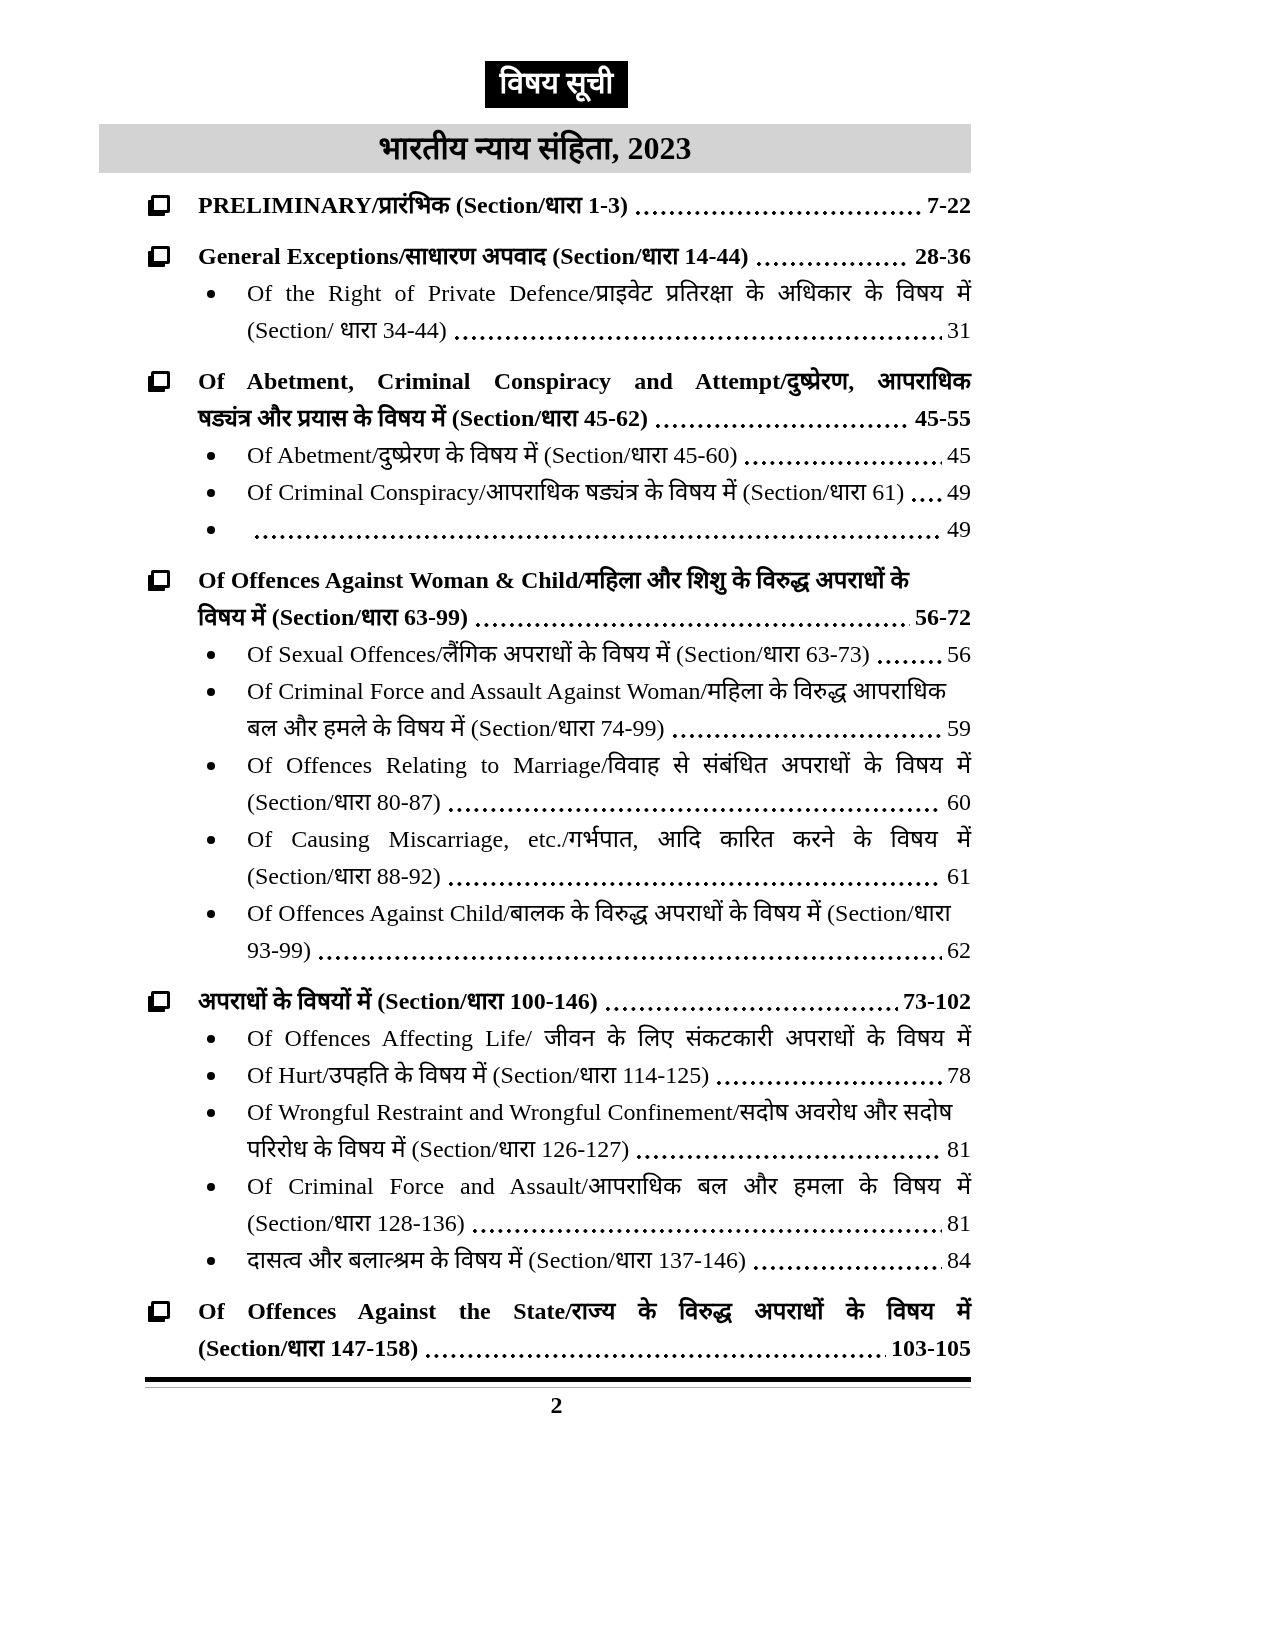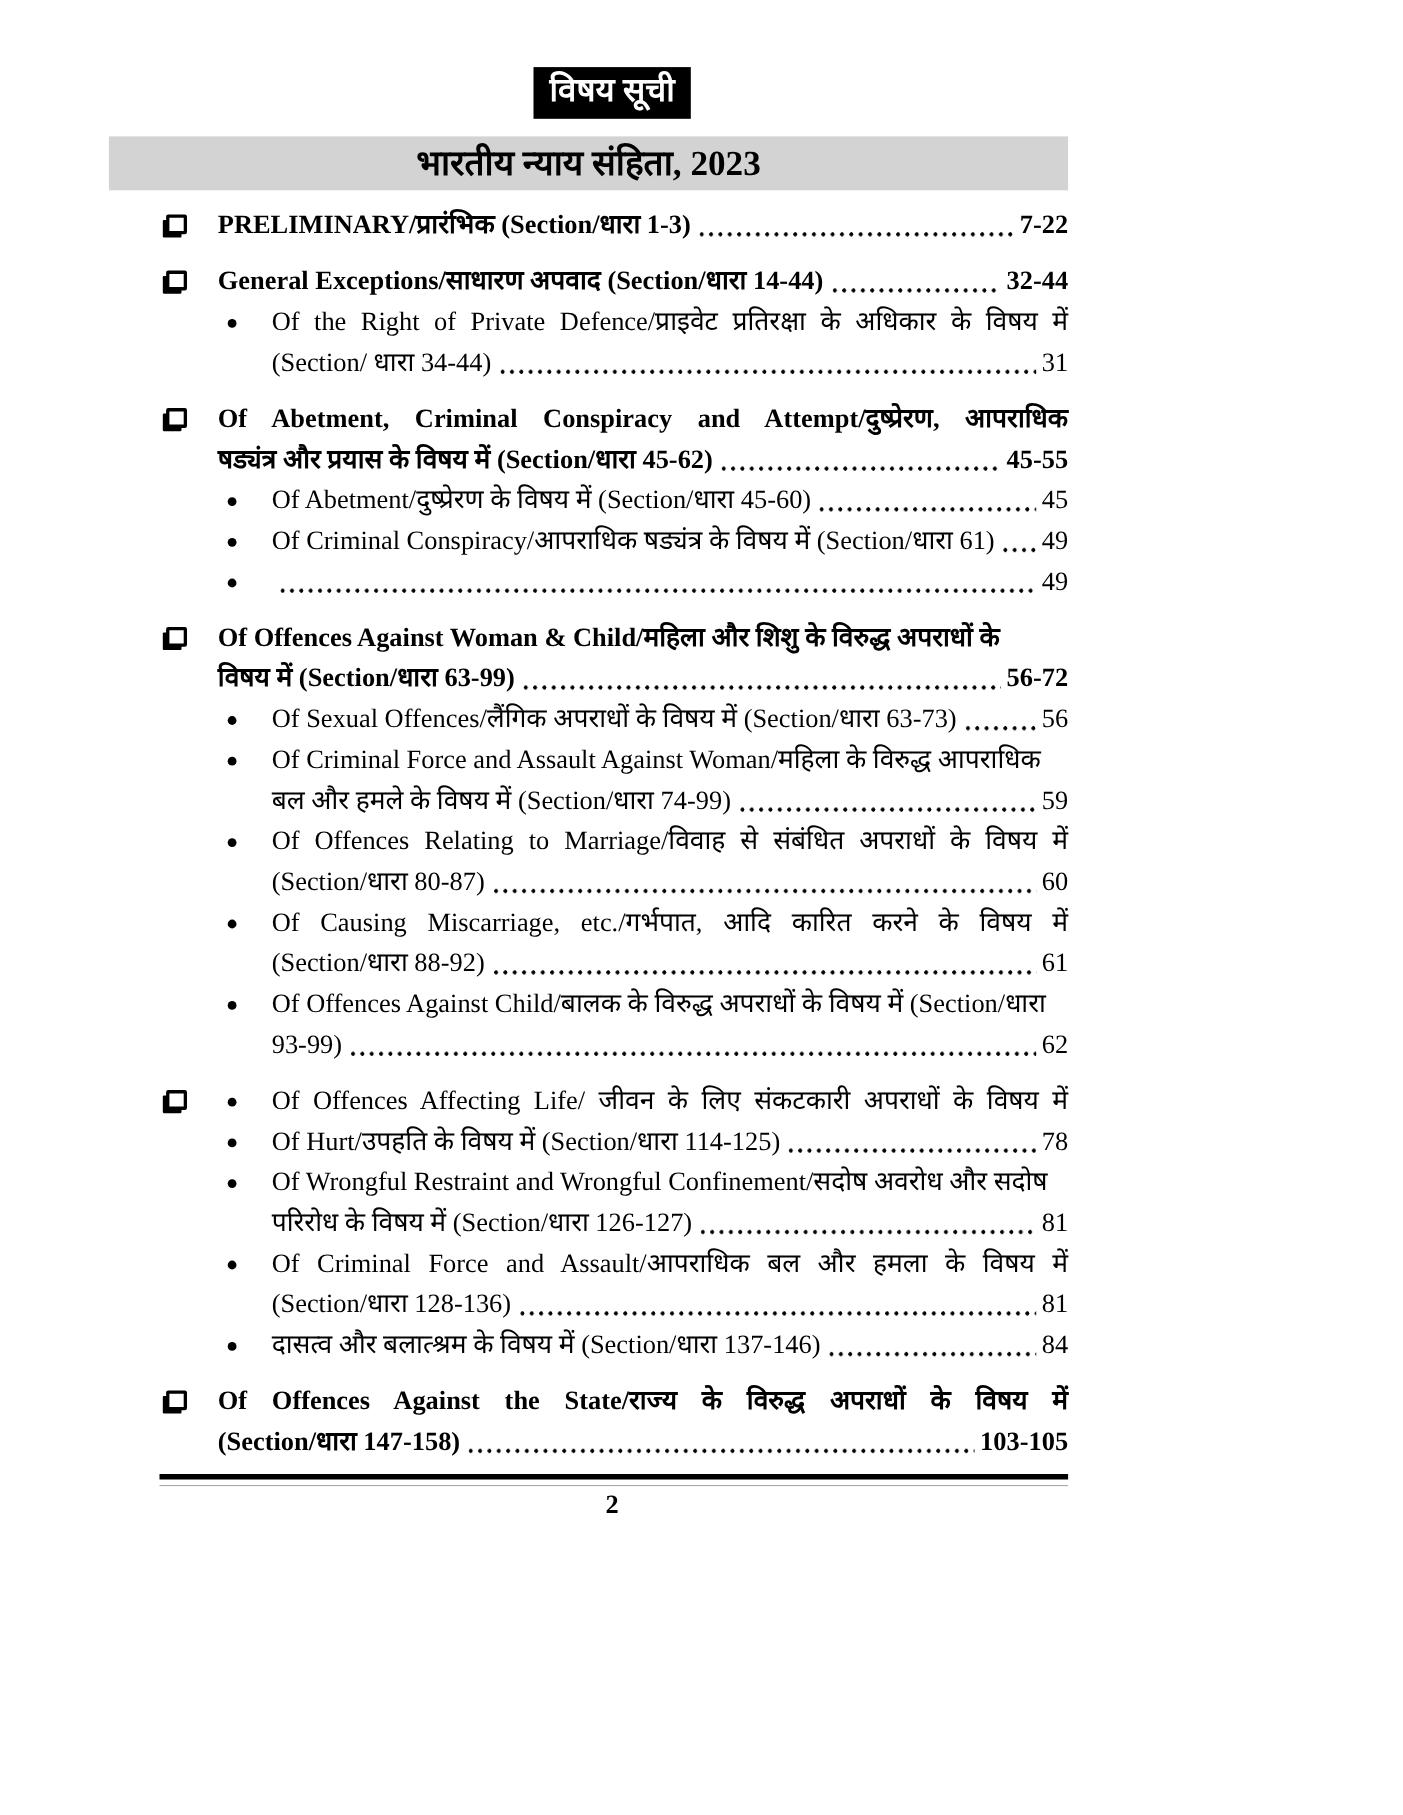--- a/index.html
+++ b/index.html
@@ -72,21 +72,21 @@
             <span class="pg">7-22</span>
           </div>
         </div>
       </div>
       <div class="entry main">
         <span class="marker"></span>
         <div class="lines">
           <div class="toc-line flexline">
             <span class="txt">General Exceptions/साधारण अपवाद (Section/धारा 14-44)</span>
             <span class="leader"></span>
-            <span class="pg">32-44</span>
+            <span class="pg">28-36</span>
           </div>
         </div>
       </div>
       <div class="entry sub">
         <span class="marker"></span>
         <div class="lines">
           <div class="toc-line just">Of the Right of Private Defence/प्राइवेट प्रतिरक्षा के अधिकार के विषय में</div>
           <div class="toc-line flexline">
             <span class="txt">(Section/ धारा 34-44)</span>
             <span class="leader"></span>
@@ -195,20 +195,25 @@
           <div class="toc-line flexline">
             <span class="txt">93-99)</span>
             <span class="leader"></span>
             <span class="pg">62</span>
           </div>
         </div>
       </div>
       <div class="entry main">
         <span class="marker"></span>
         <div class="lines">
+          <div class="toc-line flexline">
+            <span class="txt">अपराधों के विषयों में (Section/धारा 100-146)</span>
+            <span class="leader"></span>
+            <span class="pg">73-102</span>
+          </div>
         </div>
       </div>
       <div class="entry sub">
         <span class="marker"></span>
         <div class="lines">
           <div class="toc-line just">Of Offences Affecting Life/ जीवन के लिए संकटकारी अपराधों के विषय में</div>
         </div>
       </div>
       <div class="entry sub">
         <span class="marker"></span>

